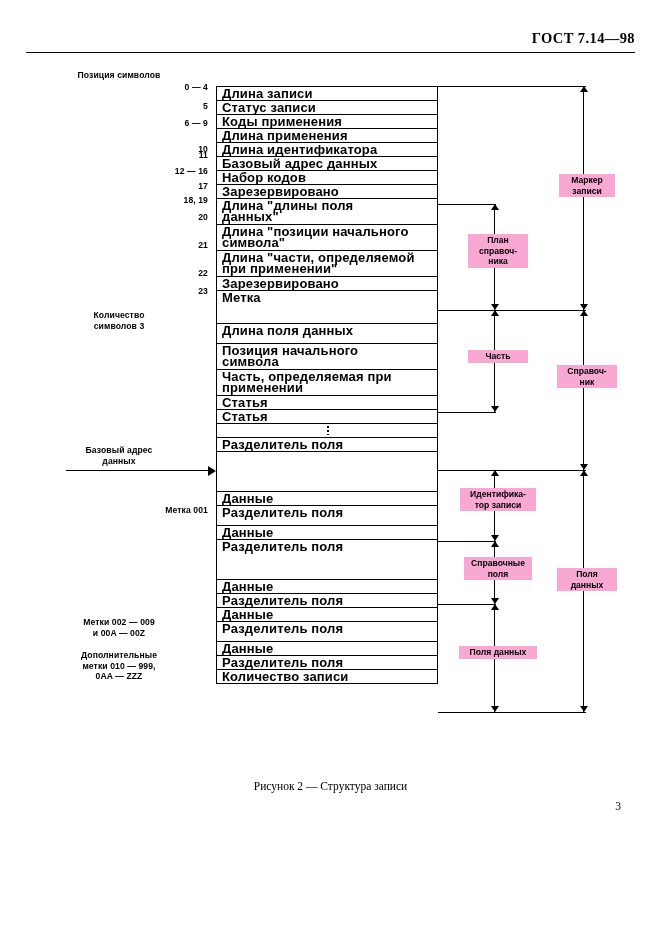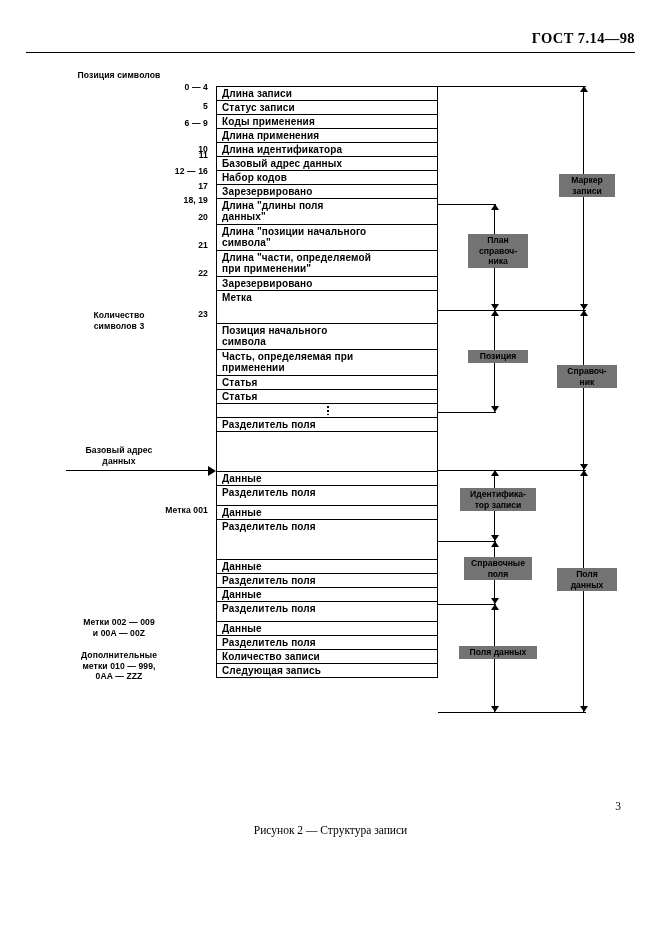--- a/index.html
+++ b/index.html
@@ -70,21 +70,21 @@
     top: 86px;
     width: 222px;
     border: 1.2px solid #000;
     border-bottom: none;
     box-sizing: border-box;
   }
   .row {
     border-bottom: 1.2px solid #000;
     box-sizing: border-box;
     padding: 1px 0 0 5px;
-    font-size: 10px;
+    font-size: 13px;
     font-weight: bold;
     letter-spacing: 0.15px;
     line-height: 11px;
     position: relative;
     overflow: hidden;
   }
   .row.h1 { height: 14px; }
   .row.h2 { height: 26px; }
   .row.h3 { height: 20px; }
   .row.tall { height: 33px; }
@@ -130,21 +130,21 @@
     bottom: 0;
     border-top: 6px solid #000;
   }
   .bracket .blabel {
     position: absolute;
     font-size: 8.6px;
     font-weight: bold;
     line-height: 10.5px;
     text-align: center;
     white-space: pre-line;
-    background: #737373;
+    background: #f9a8d4;
     padding: 1px 2px;
   }
 
   
   .tie {
     position: absolute;
     height: 1.2px;
     background: #000;
   }
 
@@ -159,21 +159,21 @@
     width: 0;
     height: 0;
     border-top: 5px solid transparent;
     border-bottom: 5px solid transparent;
     border-left: 8px solid #000;
   }
 
   
   .caption {
     position: absolute;
-    top: 824px;
+    top: 780px;
     left: 0;
     width: 661px;
     text-align: center;
     font-family: "Liberation Serif", serif;
     font-size: 11.5px;
   }
   .page-number {
     position: absolute;
     top: 800px;
     right: 40px;
@@ -195,21 +195,21 @@
     <div class="llabel" style="top:31px;">5</div>
     <div class="llabel" style="top:48px;">6 — 9</div>
     <div class="llabel" style="top:74px;">10</div>
     <div class="llabel" style="top:80px;">11</div>
     <div class="llabel" style="top:96px;">12 — 16</div>
     <div class="llabel" style="top:111px;">17</div>
     <div class="llabel" style="top:125px;">18, 19</div>
     <div class="llabel" style="top:142px;">20</div>
     <div class="llabel" style="top:170px;">21</div>
     <div class="llabel" style="top:198px;">22</div>
-    <div class="llabel" style="top:239px;">23</div>
+    <div class="llabel" style="top:216px;">23</div>
     <div class="llabel center" style="top:240px;">Количество
 символов 3</div>
     <div class="llabel center" style="top:375px;">Базовый адрес
 данных</div>
     <div class="llabel" style="top:435px;">Метка  001</div>
     <div class="llabel center" style="top:503px;margin-top:44px;">Метки  002 — 009
 и 00A — 00Z</div>
     <div class="llabel center" style="top:580px;">Дополнительные
 метки  010 — 999,
 0AA — ZZZ</div>
@@ -254,20 +254,23 @@
     <div class="row h2">
         <span class="txt">Длина "части, определяемой
 при применении"</span>
       </div>
     <div class="row h1">
         <span class="txt">Зарезервировано</span>
       </div>
     <div class="row tall">
         <span class="txt">Метка</span>
       </div>
+    <div class="row h3">
+        <span class="txt">Длина поля данных</span>
+      </div>
     <div class="row h2">
         <span class="txt">Позиция начального
 символа</span>
       </div>
     <div class="row h2">
         <span class="txt">Часть, определяемая при
 применении</span>
       </div>
     <div class="row h1">
         <span class="txt">Статья</span>
@@ -309,23 +312,20 @@
         <span class="txt">Разделитель поля</span>
       </div>
     <div class="row h1">
         <span class="txt">Данные</span>
       </div>
     <div class="row h1">
         <span class="txt">Разделитель поля</span>
       </div>
     <div class="row h1">
         <span class="txt">Количество записи</span>
-      </div>
-    <div class="row h1">
-        <span class="txt">Следующая запись</span>
       </div>
   </div>
 
   <div class="tie" style="left:438px; top:86px;  width:148px;"></div>
   <div class="tie" style="left:438px; top:204px; width:58px;"></div>
   <div class="tie" style="left:438px; top:310px; width:148px;"></div>
   <div class="tie" style="left:438px; top:310px; width:58px;"></div>
   <div class="tie" style="left:438px; top:412px; width:58px;"></div>
   <div class="tie" style="left:438px; top:470px; width:148px;"></div>
   <div class="tie" style="left:438px; top:541px; width:58px;"></div>
@@ -346,21 +346,21 @@
     <div class="arrowhead down"></div>
     <div class="blabel" style="left:-26px; top:30px; width:56px;">План
 справоч-
 ника</div>
   </div>
 
   <div class="bracket" style="left:494px; top:310px; height:102px;">
     <div class="vline" style="height:102px;"></div>
     <div class="arrowhead up"></div>
     <div class="arrowhead down"></div>
-    <div class="blabel" style="left:-26px; top:40px; width:56px;">Позиция</div>
+    <div class="blabel" style="left:-26px; top:40px; width:56px;">Часть</div>
   </div>
 
   <div class="bracket" style="left:583px; top:310px; height:160px;">
     <div class="vline" style="height:160px;"></div>
     <div class="arrowhead up"></div>
     <div class="arrowhead down"></div>
     <div class="blabel" style="left:-26px; top:55px; width:56px;">Справоч-
 ник</div>
   </div>
 

